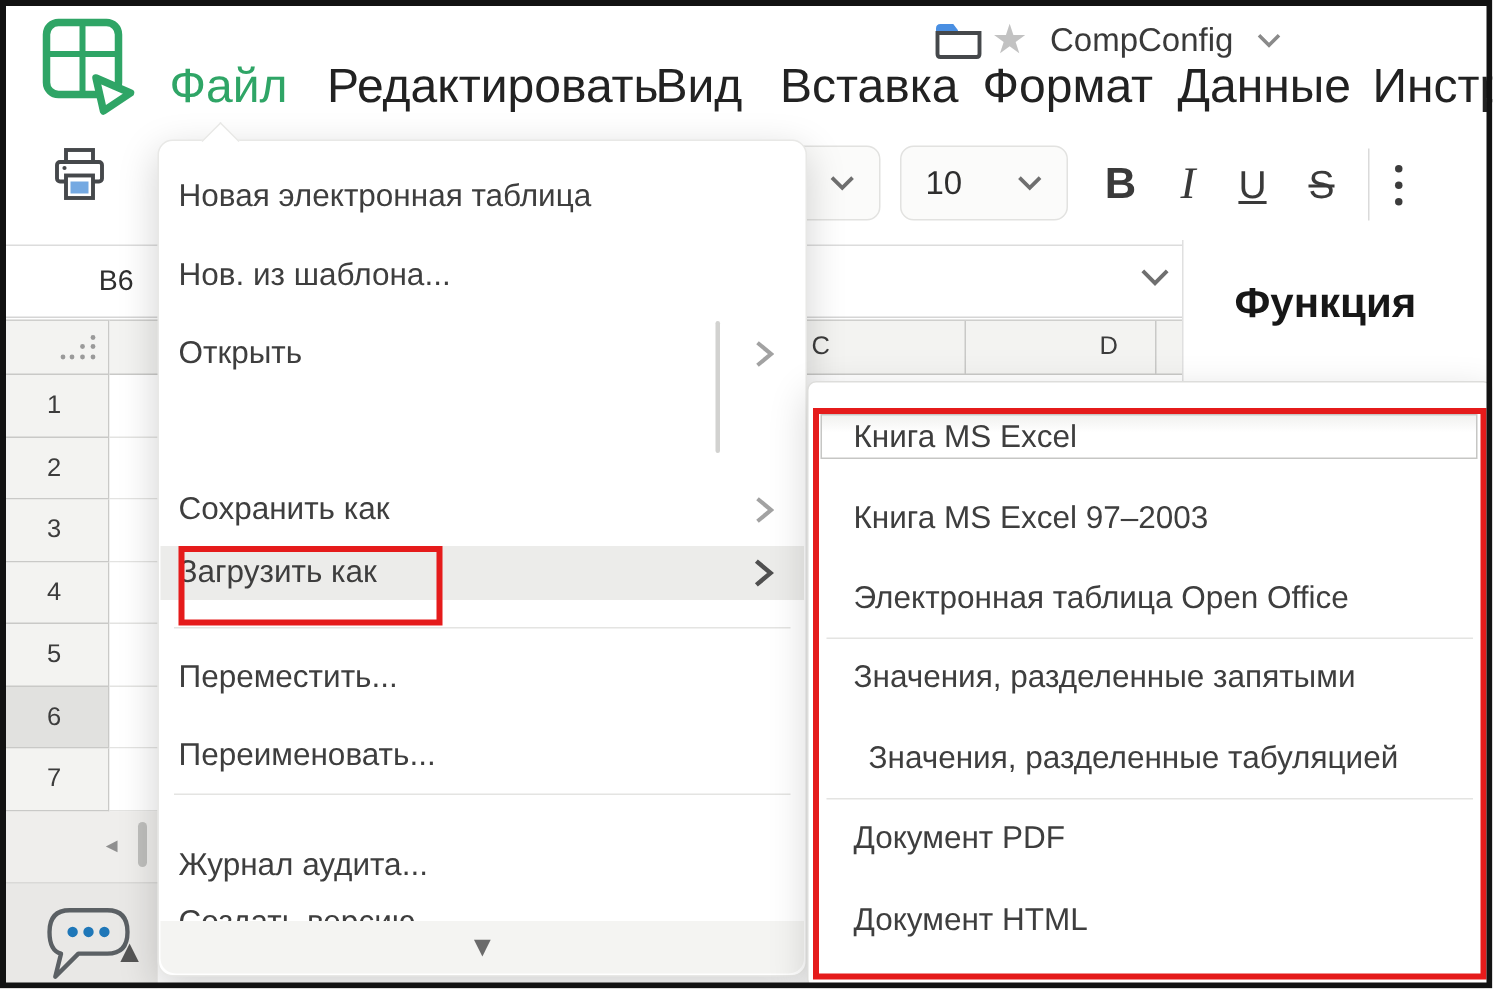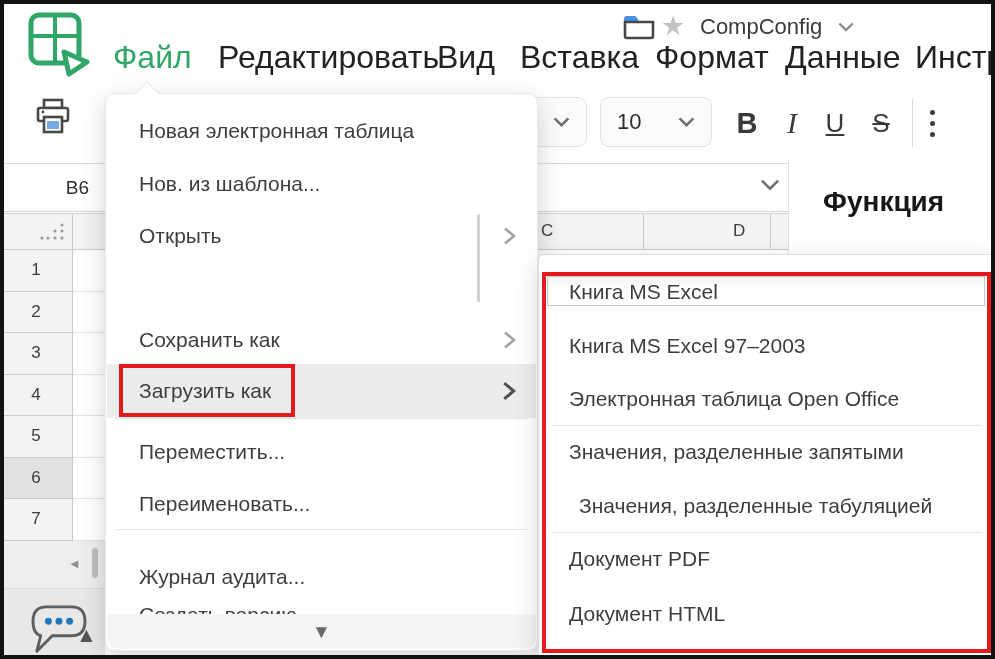--- a/index.html
+++ b/index.html
@@ -42,21 +42,21 @@
   .colA{position:absolute;left:73px;top:250px;width:32px;}
   .colA div{height:41.5px;border-bottom:1px solid #e3e3e1;background:#ffffff;}
   .sheet-lower{position:absolute;left:0;top:541px;width:105px;height:118px;background:#efeeec;}
   .bl-panel{position:absolute;left:0;top:588px;width:105px;height:71px;background:#e9e8e6;border-top:1px solid #dad9d7;}
   .tri-up{position:absolute;left:76px;top:623px;font-size:21px;color:#555555;cursor:pointer;z-index:5;}
   .tri-left{position:absolute;left:68px;top:556px;font-size:13px;color:#8f8f8f;cursor:pointer;}
   .vscroll-thumb{position:absolute;left:92px;top:548px;width:6px;height:30px;background:#bfbfbd;border-radius:3px;cursor:pointer;}
   
   .menu-panel{position:absolute;left:105px;top:93px;width:433px;height:558px;background:#ffffff;border:1px solid #e8e8e6;border-radius:10px;box-shadow:0 8px 26px rgba(0,0,0,0.18);z-index:10;}
   .menu-notch{position:absolute;left:32px;top:-9px;width:18px;height:18px;background:#ffffff;transform:rotate(45deg);border-left:1px solid #e8e8e6;border-top:1px solid #e8e8e6;}
-  .menu-item{position:absolute;left:1px;right:1px;display:flex;align-items:center;padding-left:32px;font-size:21px;color:#3e3e3e;cursor:pointer;}
+  .menu-item{position:absolute;left:1px;right:1px;display:flex;align-items:center;padding-left:12px;font-size:21px;color:#3e3e3e;cursor:pointer;}
   .menu-item.hovered{background:#ececea;}
   .menu-item .sub-arrow{position:absolute;right:20px;top:50%;transform:translateY(-50%);}
   .menu-div{position:absolute;left:10px;right:10px;height:1px;background:#e4e4e2;}
   .menu-scrollstrip{position:absolute;left:1px;right:1px;bottom:1px;height:35px;background:#f4f4f2;border-radius:0 0 10px 10px;display:flex;align-items:center;justify-content:center;cursor:pointer;}
   .menu-scrollstrip span{font-size:19px;color:#6b6b6b;line-height:20px;}
   .menu-scrollthumb{position:absolute;left:371px;top:120px;width:3px;height:88px;background:#d2d2d0;border-radius:2px;}
   
   .submenu-panel{position:absolute;left:538px;top:254px;width:457px;height:405px;background:#ffffff;border:1px solid #dddddb;border-radius:6px;box-shadow:0 8px 26px rgba(0,0,0,0.16);z-index:12;}
   .submenu-item{position:absolute;left:1px;right:1px;display:flex;align-items:center;padding-left:29px;font-size:21px;color:#3e3e3e;cursor:pointer;}
   .submenu-focusbox{position:absolute;left:8px;right:9px;top:21px;height:30px;border:1px solid #c6c6c4;background:linear-gradient(#f1f1ef, #ffffff 40%);}
@@ -203,21 +203,21 @@
       <svg class="sub-arrow" width="13" height="18" viewBox="0 0 8 12">
           <path d="M1 1 L7 6 L1 11" fill="none" stroke="#a2a2a2" stroke-width="1.8"></path>
         </svg>
     </div>
     <div class="menu-item" style="top:221px;height:49px;">
       <span>Сохранить как</span>
       <svg class="sub-arrow" width="13" height="18" viewBox="0 0 8 12">
           <path d="M1 1 L7 6 L1 11" fill="none" stroke="#a2a2a2" stroke-width="1.8"></path>
         </svg>
     </div>
-    <div class="menu-item hovered" style="top:270px;height:54px;">
+    <div class="menu-item hovered" style="top:270px;height:36px;">
       <span>Загрузить как</span>
       <svg class="sub-arrow" width="14" height="19" viewBox="0 0 8 12">
           <path d="M1 1 L7 6 L1 11" fill="none" stroke="#4f4f4f" stroke-width="1.9"></path>
         </svg>
     </div>
     <div class="menu-div" style="top:324px;"></div>
     <div class="menu-item" style="top:331px;height:53px;">
       <span>Переместить...</span>
     </div>
     <div class="menu-item" style="top:384px;height:51px;">

